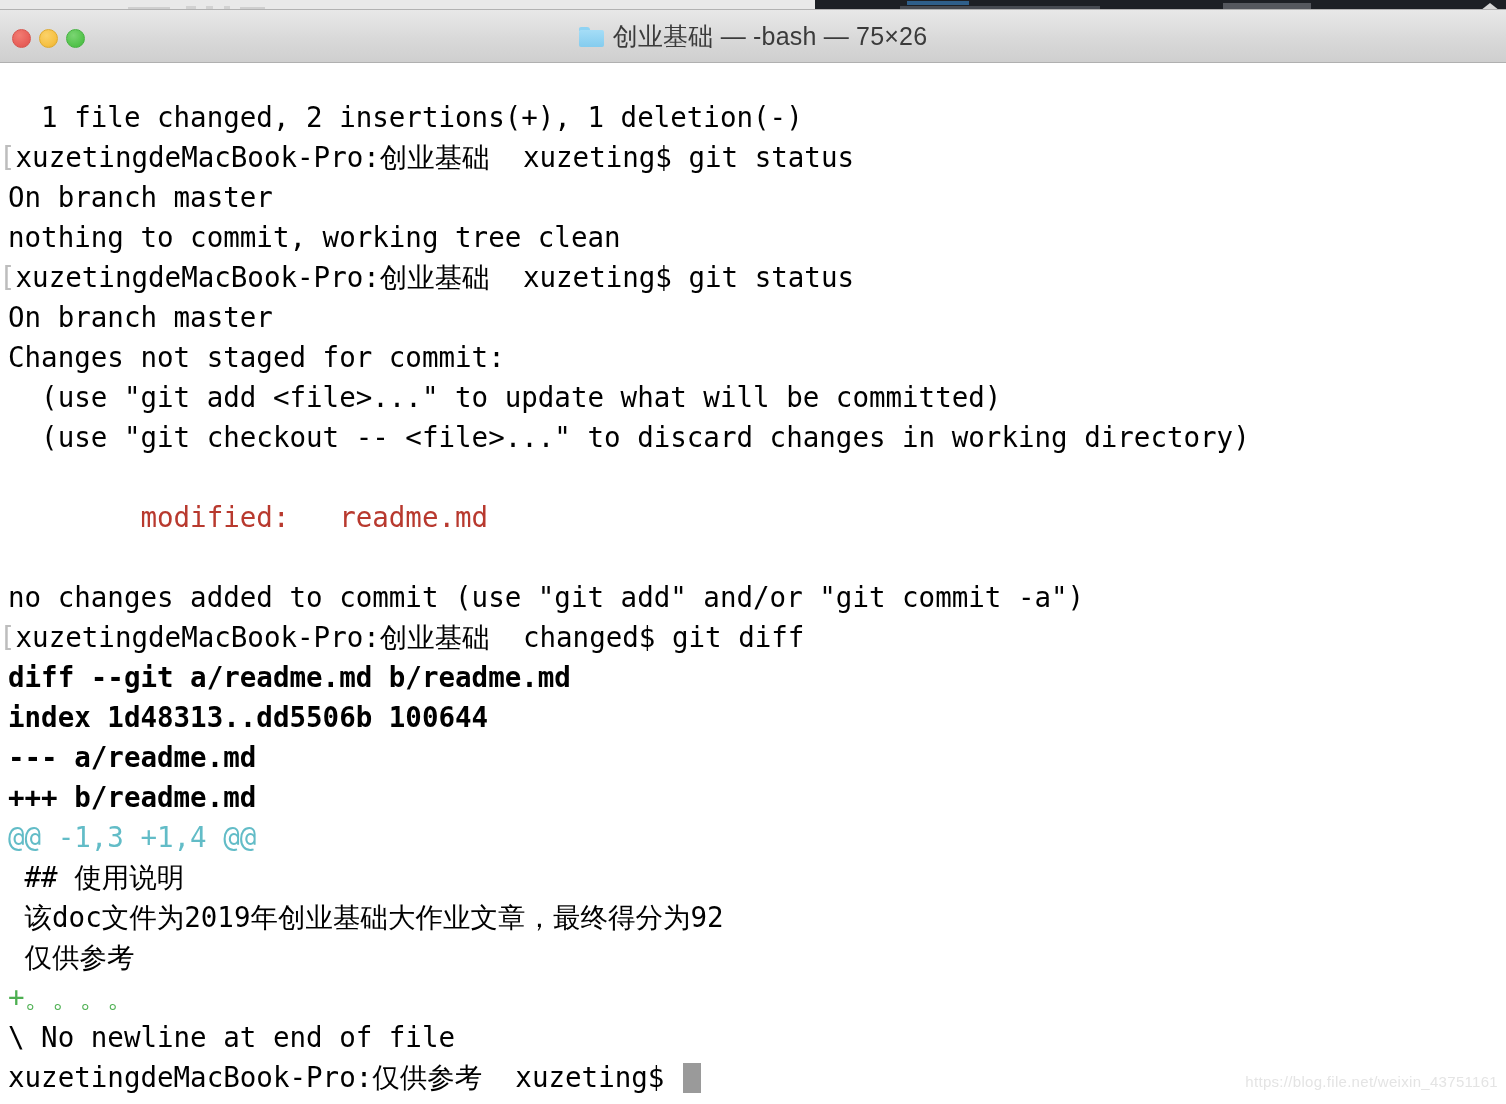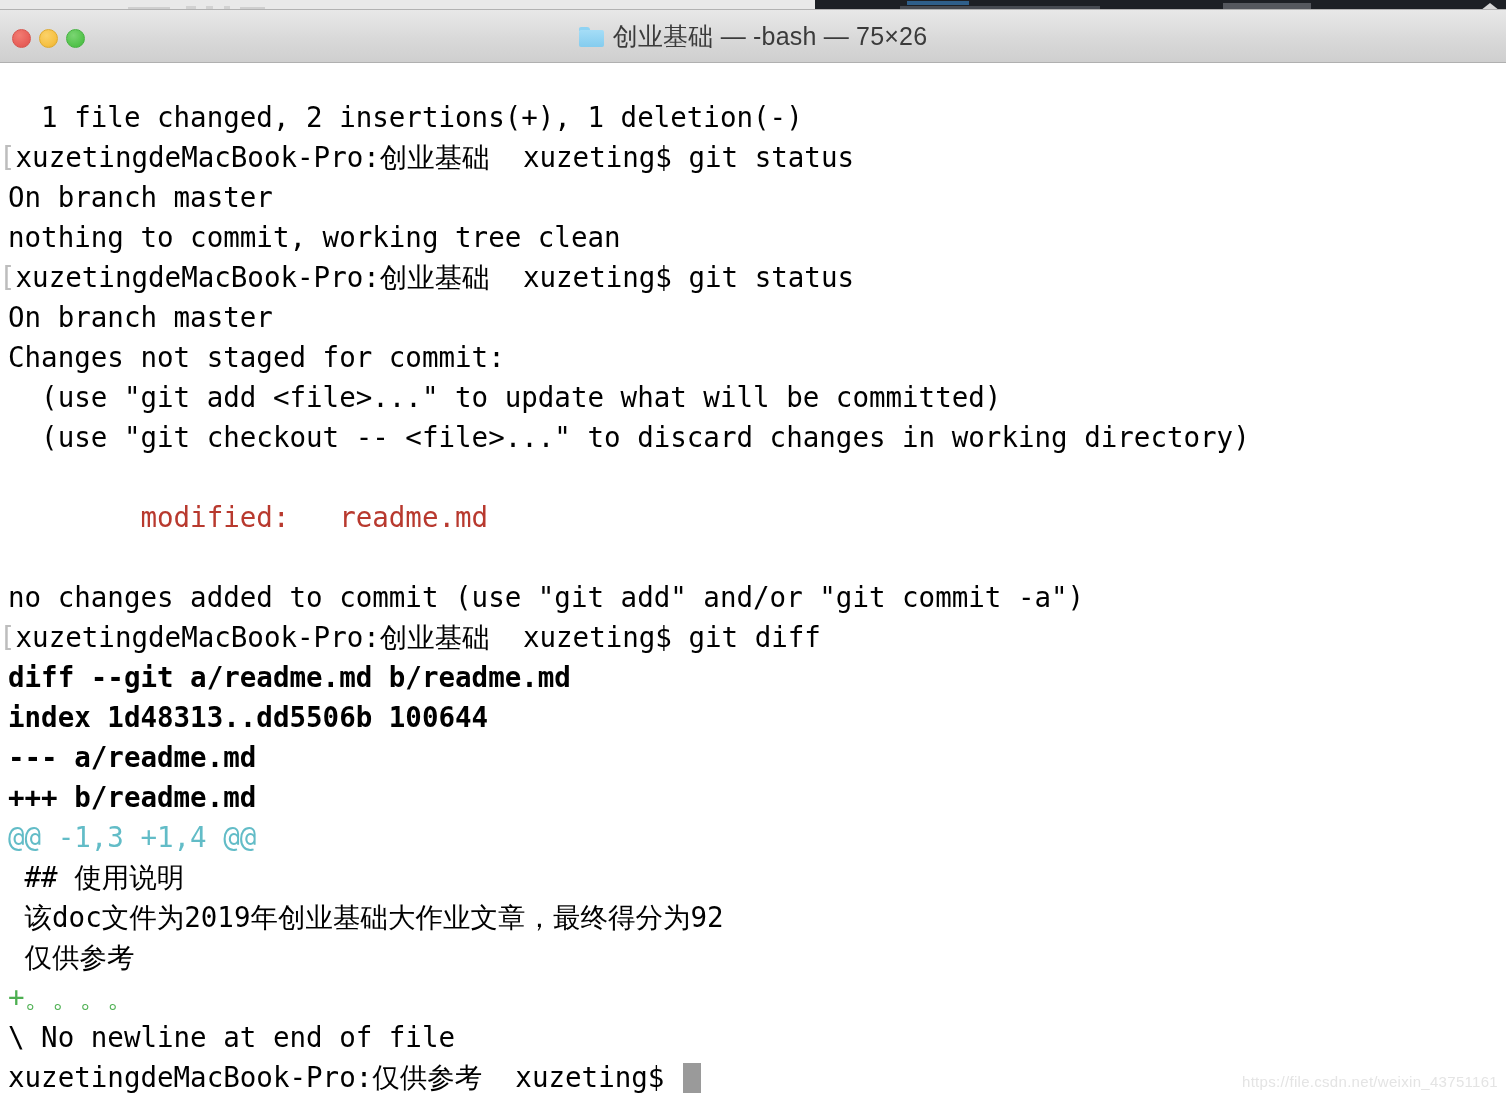--- a/index.html
+++ b/index.html
@@ -235,29 +235,29 @@
         <div class="term-line">nothing to commit, working tree clean</div>
         <div class="term-line shift-left"><span class="bracket-ghost">[</span><span>xuzetingdeMacBook-Pro:创业基础  xuzeting$ git status</span></div>
         <div class="term-line">On branch master</div>
         <div class="term-line">Changes not staged for commit:</div>
         <div class="term-line">  (use "git add &lt;file&gt;..." to update what will be committed)</div>
         <div class="term-line">  (use "git checkout -- &lt;file&gt;..." to discard changes in working directory)</div>
         <div class="term-line"></div>
         <div class="term-line red">        modified:   readme.md</div>
         <div class="term-line"></div>
         <div class="term-line">no changes added to commit (use "git add" and/or "git commit -a")</div>
-        <div class="term-line shift-left"><span class="bracket-ghost">[</span><span>xuzetingdeMacBook-Pro:创业基础  xuzeting$ git diff</span></div>
+        <div class="term-line shift-left"><span class="bracket-ghost">[</span><span>xuzetingdeMacBook-Pro:创业基础  changed$ git diff</span></div>
         <div class="term-line bold">diff --git a/readme.md b/readme.md</div>
         <div class="term-line bold">index 1d48313..dd5506b 100644</div>
         <div class="term-line bold">--- a/readme.md</div>
         <div class="term-line bold">+++ b/readme.md</div>
         <div class="term-line cyan">@@ -1,3 +1,4 @@</div>
         <div class="term-line"> ## 使用说明</div>
         <div class="term-line"> 该doc文件为2019年创业基础大作业文章，最终得分为92</div>
         <div class="term-line"> 仅供参考</div>
         <div class="term-line green">+。。。。</div>
         <div class="term-line">\ No newline at end of file</div>
         <div class="term-line"><span>xuzetingdeMacBook-Pro:仅供参考  xuzeting$ </span><span class="cursor-block"></span></div>
       </div>
-    <div id="csdn-watermark">https://file.csdn.net/weixin_43751161</div>
+    <div id="csdn-watermark">https://blog.file.net/weixin_43751161</div>
   </div>
 
 </div>
 
 </body></html>

